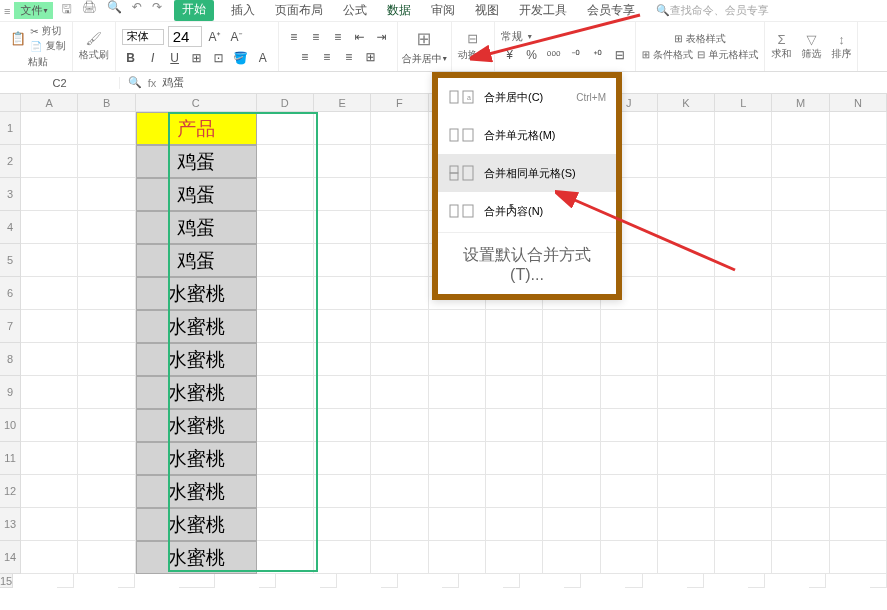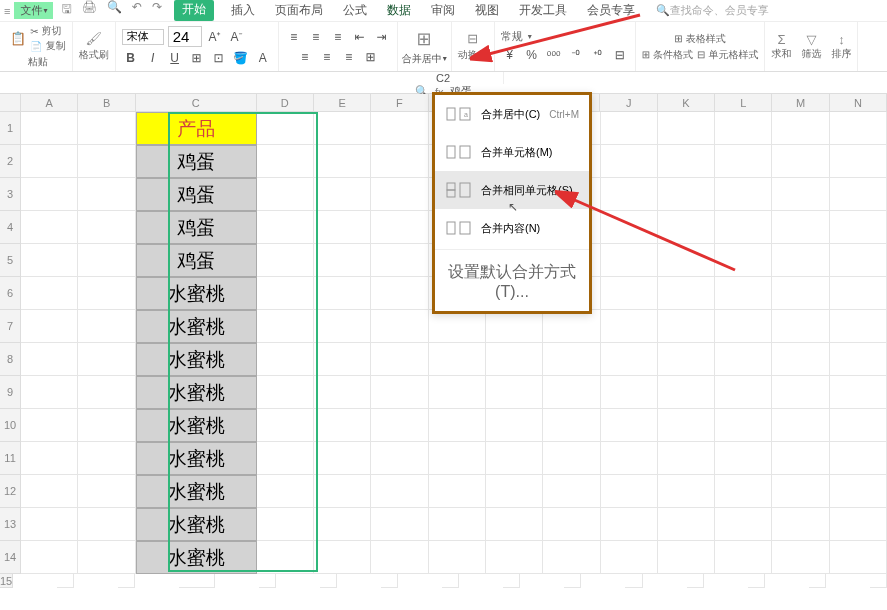--- a/index.html
+++ b/index.html
@@ -28,21 +28,21 @@
     .fmt-btn { width: 18px; height: 18px; display: flex; align-items: center; justify-content: center; font-size: 12px; color: #555; }
     .fmt-btn.bold { font-weight: bold; }
     .fmt-btn.italic { font-style: italic; }
     .fmt-btn.underline { text-decoration: underline; }
     .merge-main { display: flex; flex-direction: column; align-items: center; padding: 0 4px; }
     .merge-main .icon { font-size: 18px; color: #888; }
     .merge-label { font-size: 10px; color: #555; display: flex; align-items: center; text-align: right; }
     .dd-arrow { font-size: 8px; margin-left: 1px; }
     
     
-    .formula-bar { display: flex; align-items: center; height: 22px; border-bottom: 1px solid #ddd; font-size: 11px; flex-direction: column; }
+    .formula-bar { display: flex; align-items: center; height: 22px; border-bottom: 1px solid #ddd; font-size: 11px; }
     .name-box { width: 120px; text-align: center; color: #555; border-right: 1px solid #eee; }
     .fx-area { display: flex; align-items: center; gap: 6px; padding: 0 8px; color: #888; }
     .fx-icon { }
     .formula-content { color: #555; }
     
     
     .grid { position: relative; }
     .col-headers { display: flex; height: 18px; }
     .corner { width: 26px; background: #f3f3f3; border-right: 1px solid #ddd; border-bottom: 1px solid #ddd; }
     .col-h { width: 71px; text-align: center; font-size: 11px; color: #888; background: #f3f3f3; border-right: 1px solid #ddd; border-bottom: 1px solid #ddd; line-height: 18px; }
@@ -51,21 +51,21 @@
     .row { display: flex; height: 33px; }
     .row.short { height: 14px; gap: 44px; }
     .row-h { width: 26px; text-align: center; font-size: 11px; color: #888; background: #f3f3f3; border-right: 1px solid #ddd; border-bottom: 1px solid #ddd; display: flex; align-items: center; justify-content: center; }
     .cell { width: 71px; border-right: 1px solid #e5e5e5; border-bottom: 1px solid #e5e5e5; display: flex; align-items: center; justify-content: center; font-size: 19px; font-family: "SimSun", serif; }
     .cell.wide { width: 150px; }
     .cell.header-cell { background: #ffff00; color: #d04040; border: 1px solid #aaa; }
     .cell.data-cell { background: #d3d3d3; border: 1px solid #aaa; }
     .selection-box { position: absolute; border: 2px solid #2fb77a; pointer-events: none; }
     
     
-    .dropdown { position: absolute; background: #fff; border: 3px solid #a16207; box-shadow: 0 2px 8px rgba(0,0,0,0.15); width: 160px; font-size: 11px; z-index: 100; margin-top: 20px; }
+    .dropdown { position: absolute; background: #fff; border: 6px solid #a16207; box-shadow: 0 2px 8px rgba(0,0,0,0.15); width: 190px; font-size: 11px; z-index: 100; }
     .dd-item { display: flex; align-items: center; padding: 10px 10px; gap: 8px; cursor: pointer; }
     .dd-item:hover, .dd-item.hover { background: #e8e8e8; }
     .dd-item .icon { width: 28px; height: 18px; display: flex; align-items: center; justify-content: center; }
     .dd-item .shortcut { margin-left: auto; color: #888; font-size: 10px; }
     .dd-sep { height: 1px; background: #eee; margin: 2px 0; }
     .dd-footer { padding: 10px; text-align: center; font-size: 16px; color: #666; }
     
     
     .arrow { position: absolute; pointer-events: none; z-index: 200; }
     

